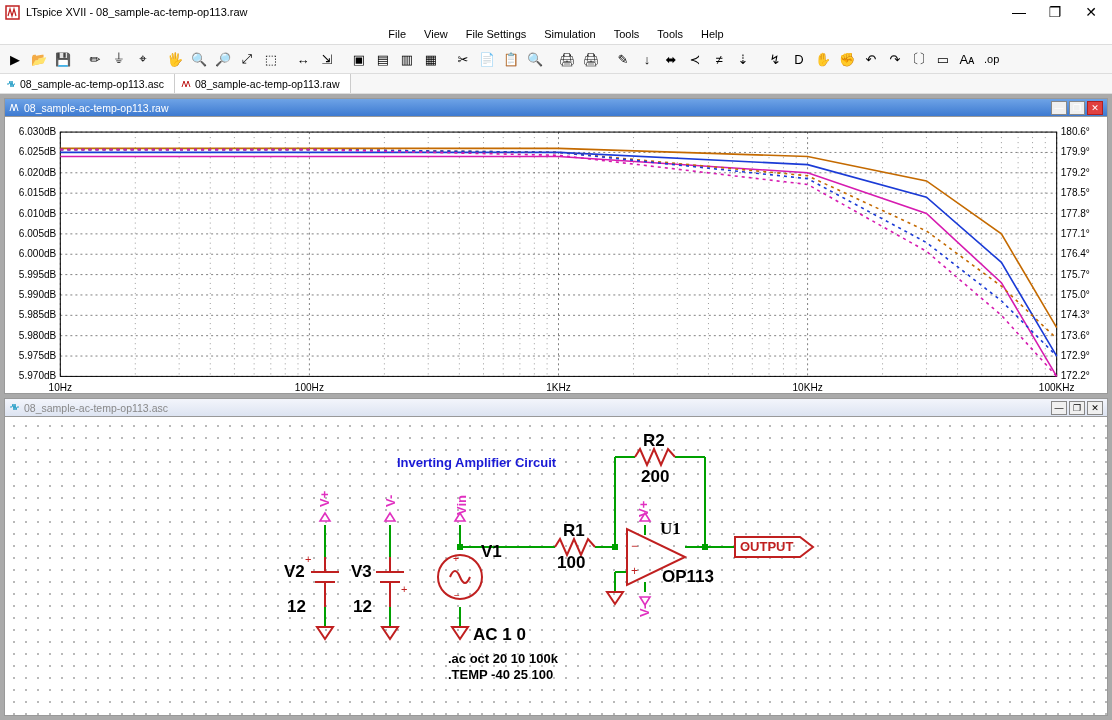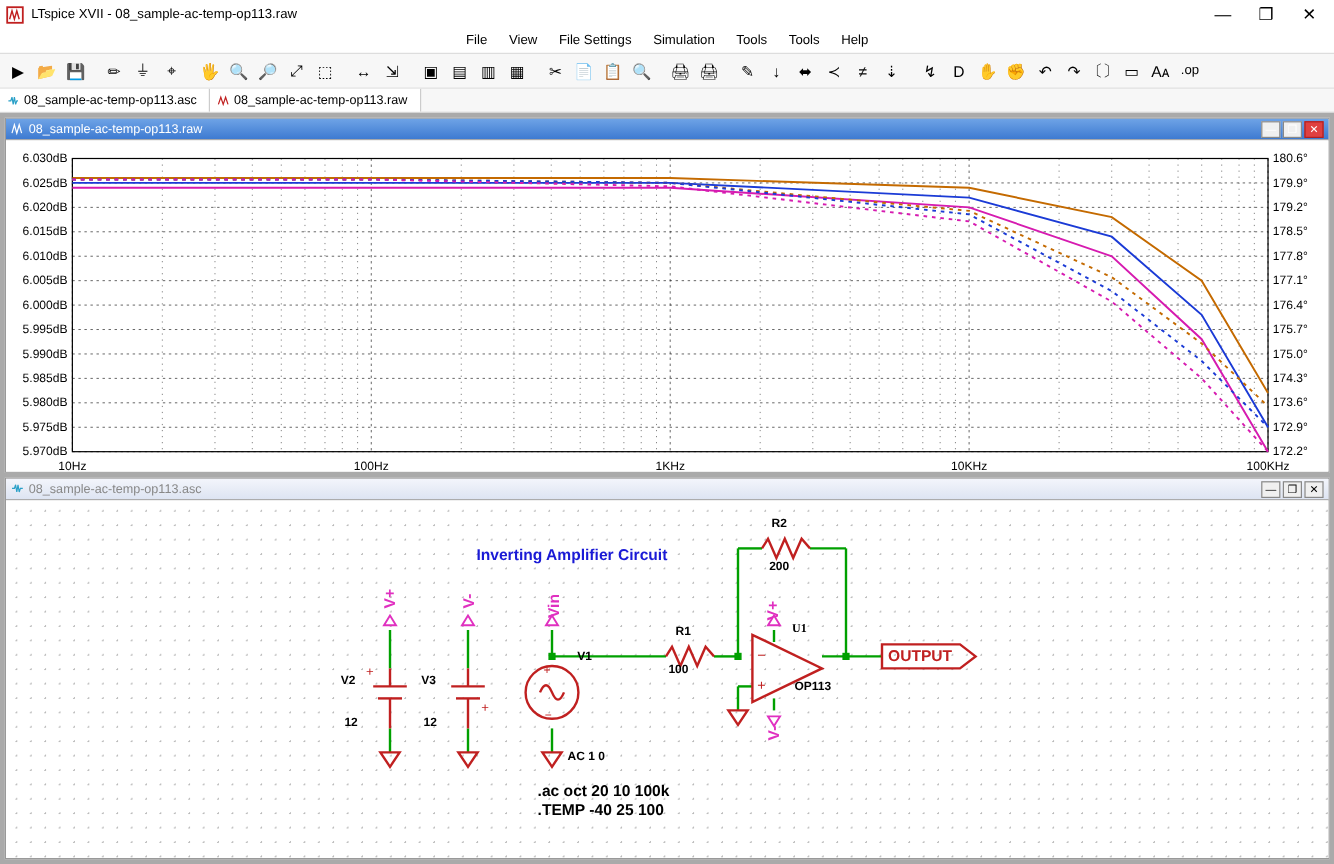--- a/index.html
+++ b/index.html
@@ -45,21 +45,21 @@
 
   
   .schembody { flex:1; position:relative; background:#fff; overflow:hidden; }
   .dotgrid {
     position:absolute; inset:0;
     background-image: radial-gradient(#b9b9b9 0.8px, transparent 0.8px);
     background-size: 12px 12px;
     background-position: 3px 3px;
   }
   .schem-label { position:absolute; font-size:13px; font-weight:bold; }
-  .schem-text { position:absolute; font-size:10px; color:#000; font-weight:bold;}
+  .schem-text { position:absolute; font-size:17px; color:#000; font-weight:bold;}
   .directive { position:absolute; font-size:13px; font-weight:bold; color:#000;text-align:right;}
 
   svg text { user-select:none; }
 </style>
 </head>
 <body>
 
 <div class="titlebar">
   <span class="icon">
     <svg width="15" height="15">

